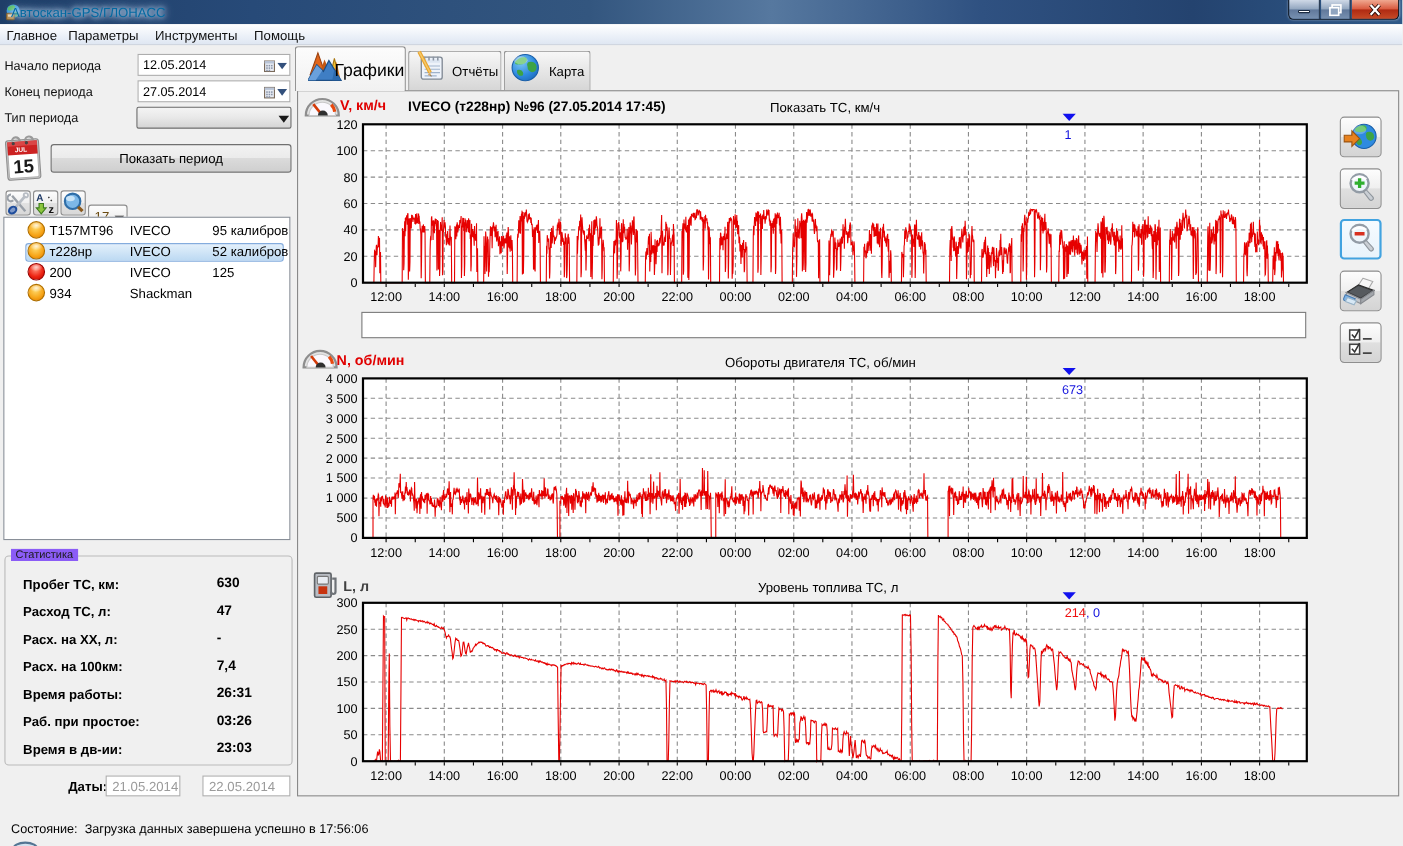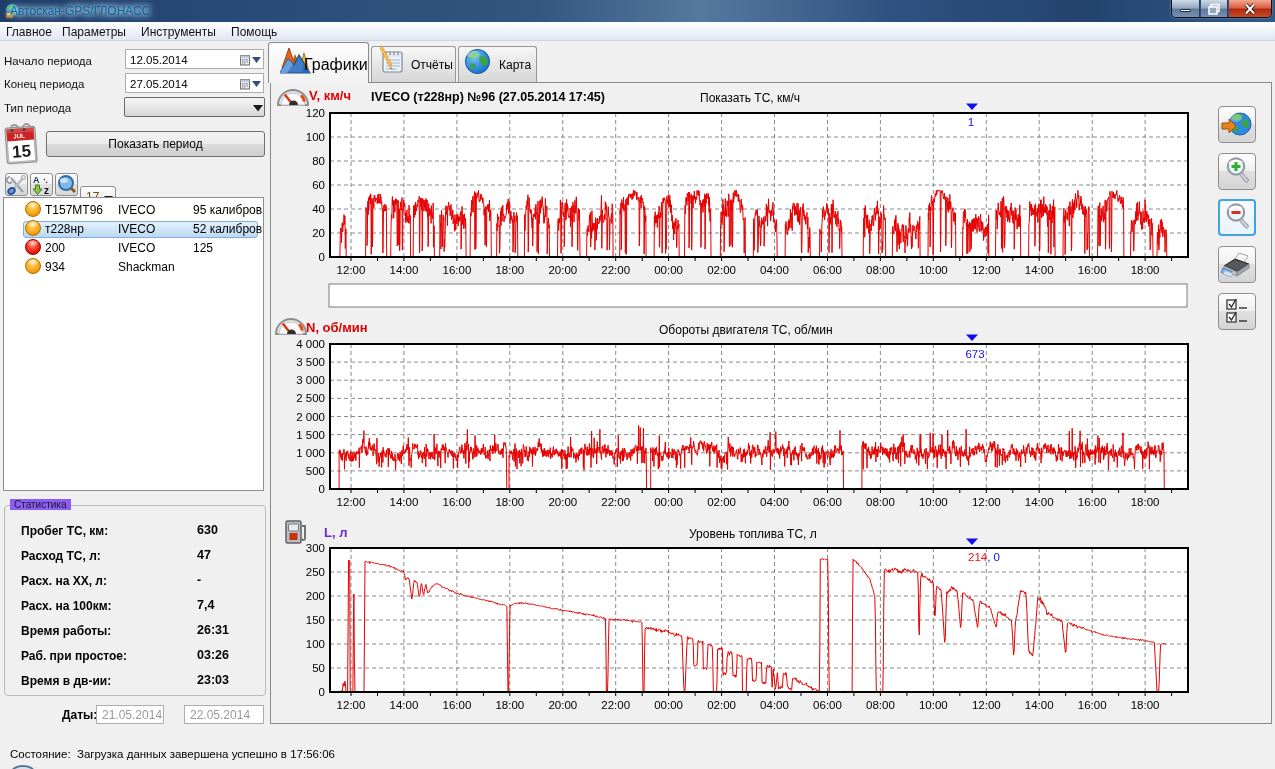--- a/index.html
+++ b/index.html
@@ -247,21 +247,21 @@
 <path d="M13 21 a4.5 4.5 0 0 1 9 0 Z" fill="#2f2f2f"></path>
 </svg>
 <div class="abs" style="left:306px;top:320px;color:#e00000;font-weight:bold;font-size:13px">N, об/мин</div>
 <div class="abs" style="left:659px;top:323px;font-size:12px">Обороты двигателя ТС, об/мин</div>
 <svg style="position:absolute;left:284px;top:518px" width="26" height="27" viewBox="0 0 26 27">
 <rect x="2" y="3" width="15" height="22" rx="1.5" fill="#b9bdc4" stroke="#5e6266" stroke-width="1.5"></rect>
 <rect x="4.5" y="6" width="10" height="7" rx="1" fill="#e8ecf2" stroke="#777"></rect>
 <rect x="5.5" y="15" width="8" height="7" fill="#c7330f"></rect>
 <path d="M18 8 h3 v12 a2 2 0 0 1 -4 0" fill="none" stroke="#6e7277" stroke-width="2"></path>
 </svg>
-<div class="abs" style="left:324px;top:525px;color:#6d28d9;font-weight:bold;font-size:13px">L, л</div>
+<div class="abs" style="left:312px;top:525px;color:#404040;font-weight:bold;font-size:13px">L, л</div>
 <div class="abs" style="left:689px;top:527px;font-size:12px">Уровень топлива ТС, л</div>
 <div class="abs" style="left:0;top:0"><svg id="charts" width="1275" height="769" viewBox="0 0 1275 769" font-family="Liberation Sans, sans-serif">
 <rect x="330.0" y="113.0" width="858.0" height="144.0" fill="#ffffff"></rect>
 <line x1="330.0" y1="137.0" x2="1188.0" y2="137.0" stroke="#8a8a8a" stroke-width="1" stroke-dasharray="4,3"></line>
 <line x1="330.0" y1="161.0" x2="1188.0" y2="161.0" stroke="#8a8a8a" stroke-width="1" stroke-dasharray="4,3"></line>
 <line x1="330.0" y1="185.0" x2="1188.0" y2="185.0" stroke="#8a8a8a" stroke-width="1" stroke-dasharray="4,3"></line>
 <line x1="330.0" y1="209.0" x2="1188.0" y2="209.0" stroke="#8a8a8a" stroke-width="1" stroke-dasharray="4,3"></line>
 <line x1="330.0" y1="233.0" x2="1188.0" y2="233.0" stroke="#8a8a8a" stroke-width="1" stroke-dasharray="4,3"></line>
 <line x1="351.0" y1="113.0" x2="351.0" y2="257.0" stroke="#8a8a8a" stroke-width="1" stroke-dasharray="4,3"></line>
 <line x1="403.9" y1="113.0" x2="403.9" y2="257.0" stroke="#8a8a8a" stroke-width="1" stroke-dasharray="4,3"></line>

